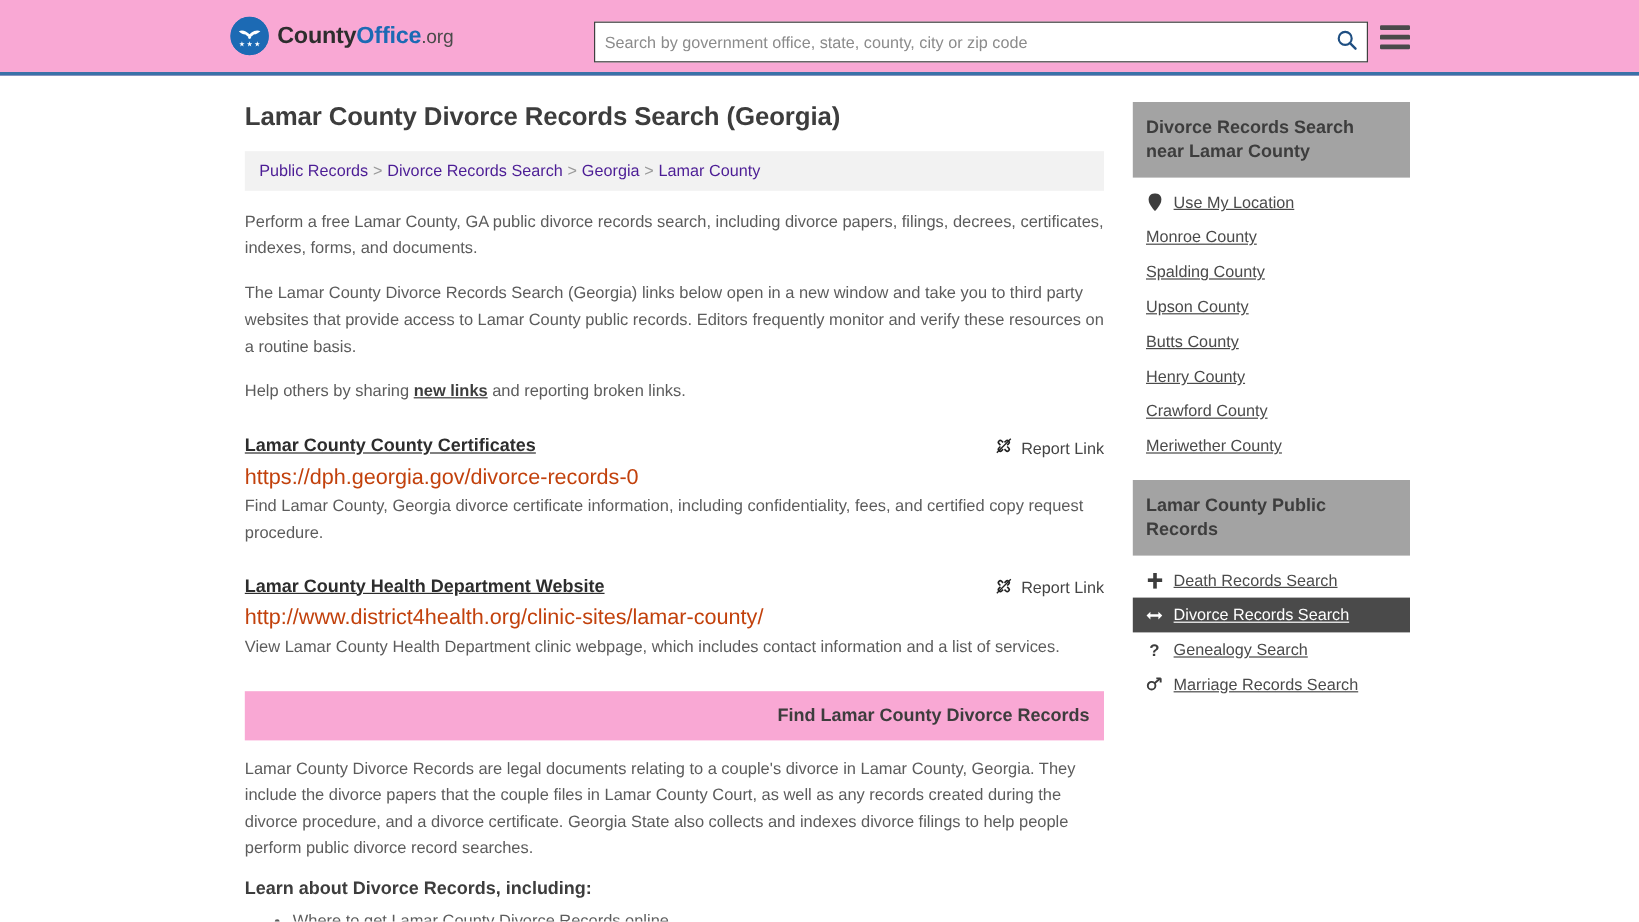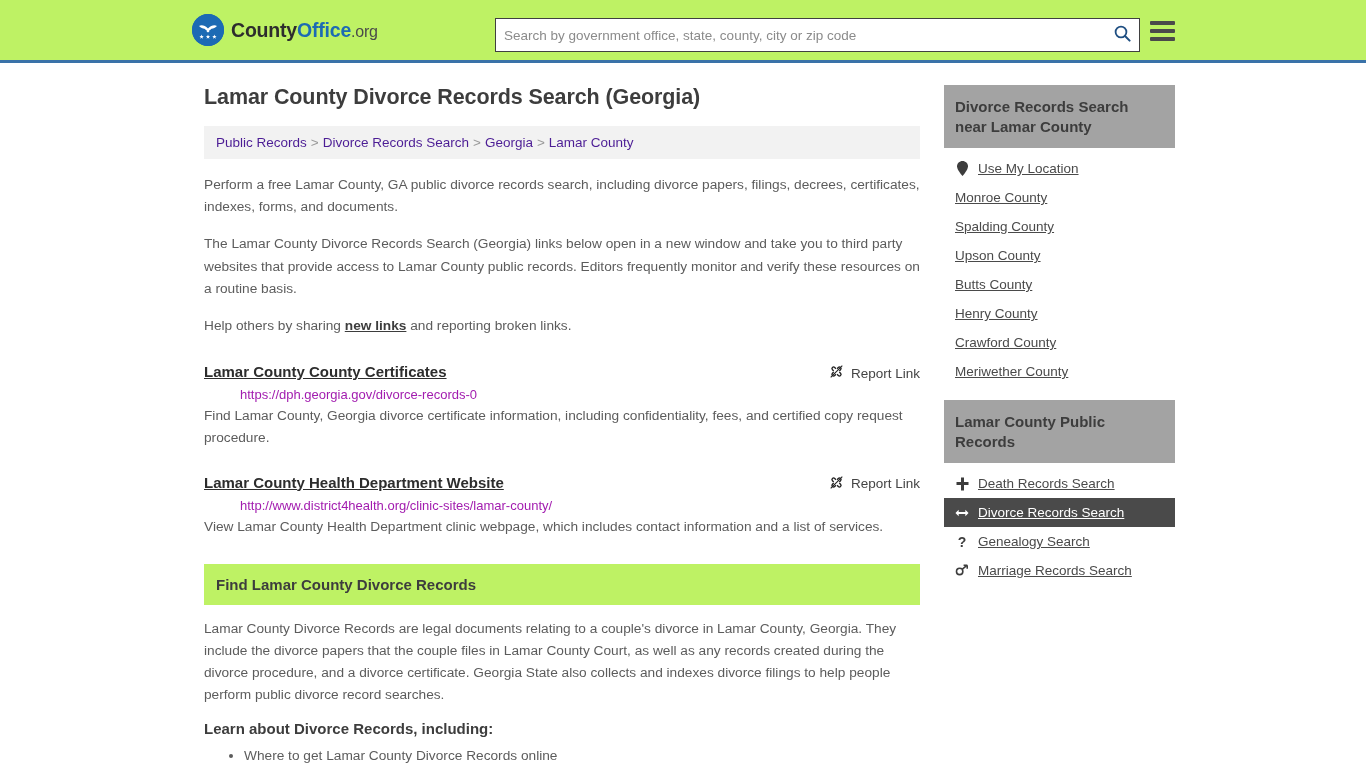--- a/index.html
+++ b/index.html
@@ -7,21 +7,21 @@
     margin: 0; padding: 0;
     width: 1366px; height: 768px;
     overflow: hidden;
     background: #ffffff;
     font-family: "Liberation Sans", sans-serif;
   }
 
   
   .site-header {
     height: 63px;
-    background: #bef264;
+    background: #f9a8d4;
     border-bottom: 3px solid #3a72a8;
     display: flex;
     align-items: center;
     position: relative;
   }
   .logo-wrap {
     display: flex;
     align-items: center;
     margin-left: 192px;
     gap: 7px;
@@ -157,39 +157,39 @@
     display: flex;
     align-items: center;
     gap: 7px;
     font-size: 13.5px;
     color: #444;
     cursor: pointer;
     white-space: nowrap;
     padding-top: 1px;
   }
   .result-url {
-    font-size: 13px;
-    color: #a21caf;
+    font-size: 18px;
+    color: #c2410c;
     margin-top: 5px;
-    margin-left: 36px;
   }
   .result-desc {
     font-size: 13.7px;
     color: #5c5c5c;
     line-height: 1.62;
     margin-top: 3px;
   }
 
   .section-head {
-    background: #bef264;
+    background: #f9a8d4;
     padding: 12px 12px;
     font-size: 15px;
     font-weight: bold;
     color: #3d3d3d;
     margin-top: 26px;
+    text-align: right;
   }
   .section-body { margin-top: 13px; }
   .section-body p {
     font-size: 13.7px;
     line-height: 1.62;
     color: #5c5c5c;
     margin: 0 0 14px 0;
   }
   .learn-head {
     font-size: 15px;

